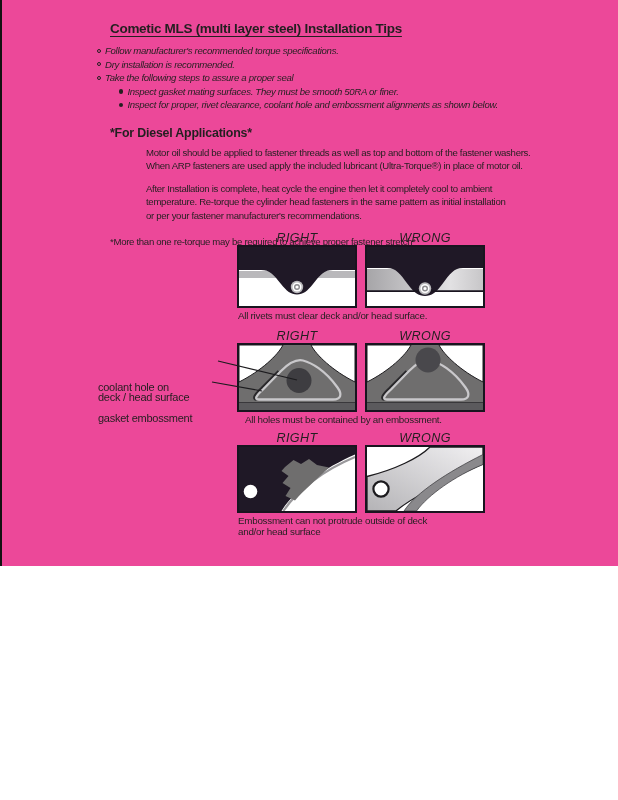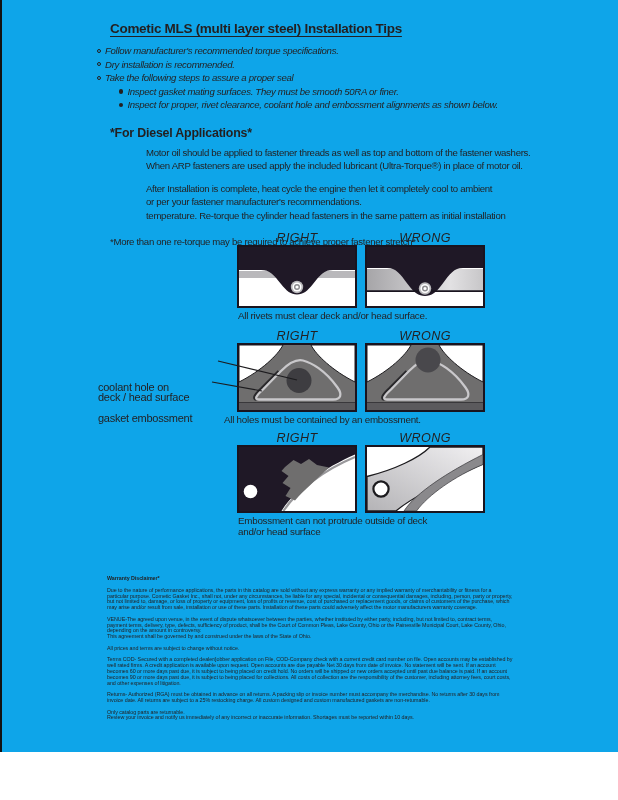--- a/index.html
+++ b/index.html
@@ -1,18 +1,18 @@
 <!DOCTYPE html>
 <html><head>
 <meta charset="utf-8">
 <style>
   * { box-sizing: border-box; }
   html,body { margin:0; padding:0; background:#ffffff; }
   .page {
-    position:relative; width:618px; height:752px; background:#0ea5e9;
+    position:relative; width:618px; height:566px; background:#ec4899;
     font-family:"Liberation Sans", sans-serif; color:#231f20; overflow:hidden;
   }
   .edge-line { position:absolute; left:0; top:0; width:2px; height:800px; background:#121212; }
 
   
   .content-top { position:absolute; left:96px; top:21px; width:444px; }
   .title {
     margin:0 0 0 14px; font-size:13.5px; font-weight:bold; letter-spacing:-0.3px;
     text-decoration:underline; text-underline-offset:3px;
   }
@@ -77,22 +77,22 @@
       </li>
     </ul>
 
     <h2 class="diesel-heading">*For Diesel Applications*</h2>
     <div class="para">
       <div class="pline">Motor oil should be applied to fastener threads as well as top and bottom of the fastener washers.</div>
       <div class="pline">When ARP fasteners are used apply the included lubricant (Ultra-Torque®) in place of motor oil.</div>
     </div>
     <div class="para">
       <div class="pline">After Installation is complete, heat cycle the engine then let it completely cool to ambient</div>
+      <div class="pline">temperature. Re-torque the cylinder head fasteners in the same pattern as initial installation</div>
       <div class="pline">or per your fastener manufacturer's recommendations.</div>
-      <div class="pline">temperature. Re-torque the cylinder head fasteners in the same pattern as initial installation</div>
     </div>
     <div class="note">*More than one re-torque may be required to achieve proper fastener stretch*</div>
   </div>
 
   <div class="fig-label" style="left:237px; top:231px;">RIGHT</div>
   <div class="fig-label" style="left:365px; top:231px;">WRONG</div>
 
   <div class="panel" style="left:237px; top:245px; height:63px;">
     <svg viewBox="0 0 120 63">
       <rect x="0" y="0" width="120" height="63" fill="#ffffff"></rect>
@@ -160,21 +160,21 @@
       <circle cx="63" cy="17" r="12.5" fill="#49484c"></circle>
       <rect x="1" y="1" width="118" height="67" fill="none" stroke="#19141f" stroke-width="2"></rect>
     </svg>
   </div>
 
   <svg class="leader-overlay" viewBox="0 0 92 45">
     <line x1="7" y1="9" x2="86" y2="28" stroke="#1c1b1e" stroke-width="1.1"></line>
     <line x1="1" y1="30" x2="51" y2="39" stroke="#1c1b1e" stroke-width="1.1"></line>
   </svg>
 
-  <div class="caption" style="left:224px; top:415px;">All holes must be contained by an embossment.</div>
+  <div class="caption" style="left:245px; top:415px;">All holes must be contained by an embossment.</div>
 
   <div class="fig-label" style="left:237px; top:431px;">RIGHT</div>
   <div class="fig-label" style="left:365px; top:431px;">WRONG</div>
 
   <div class="panel" style="left:237px; top:445px; height:68px;">
     <svg viewBox="0 0 120 68">
       <rect x="0" y="0" width="120" height="68" fill="#ffffff"></rect>
       <path d="M2,2 H118 V9.5 C87,23 59,43 44.5,66 H2 Z" fill="#1f1826"></path>
       <path d="M118,12 C87,25 60,45 46.5,66" fill="none" stroke="#99989b" stroke-width="2.2"></path>
       <path d="M48,22 L56.5,15 L64,19 L72,14 L80,20 L92,22.5 C81,33 66,46 58,55.5 L48.5,51 L53.5,43 L45.5,38 L51.5,31 L44.5,26 Z" fill="#6f6e6e"></path>

